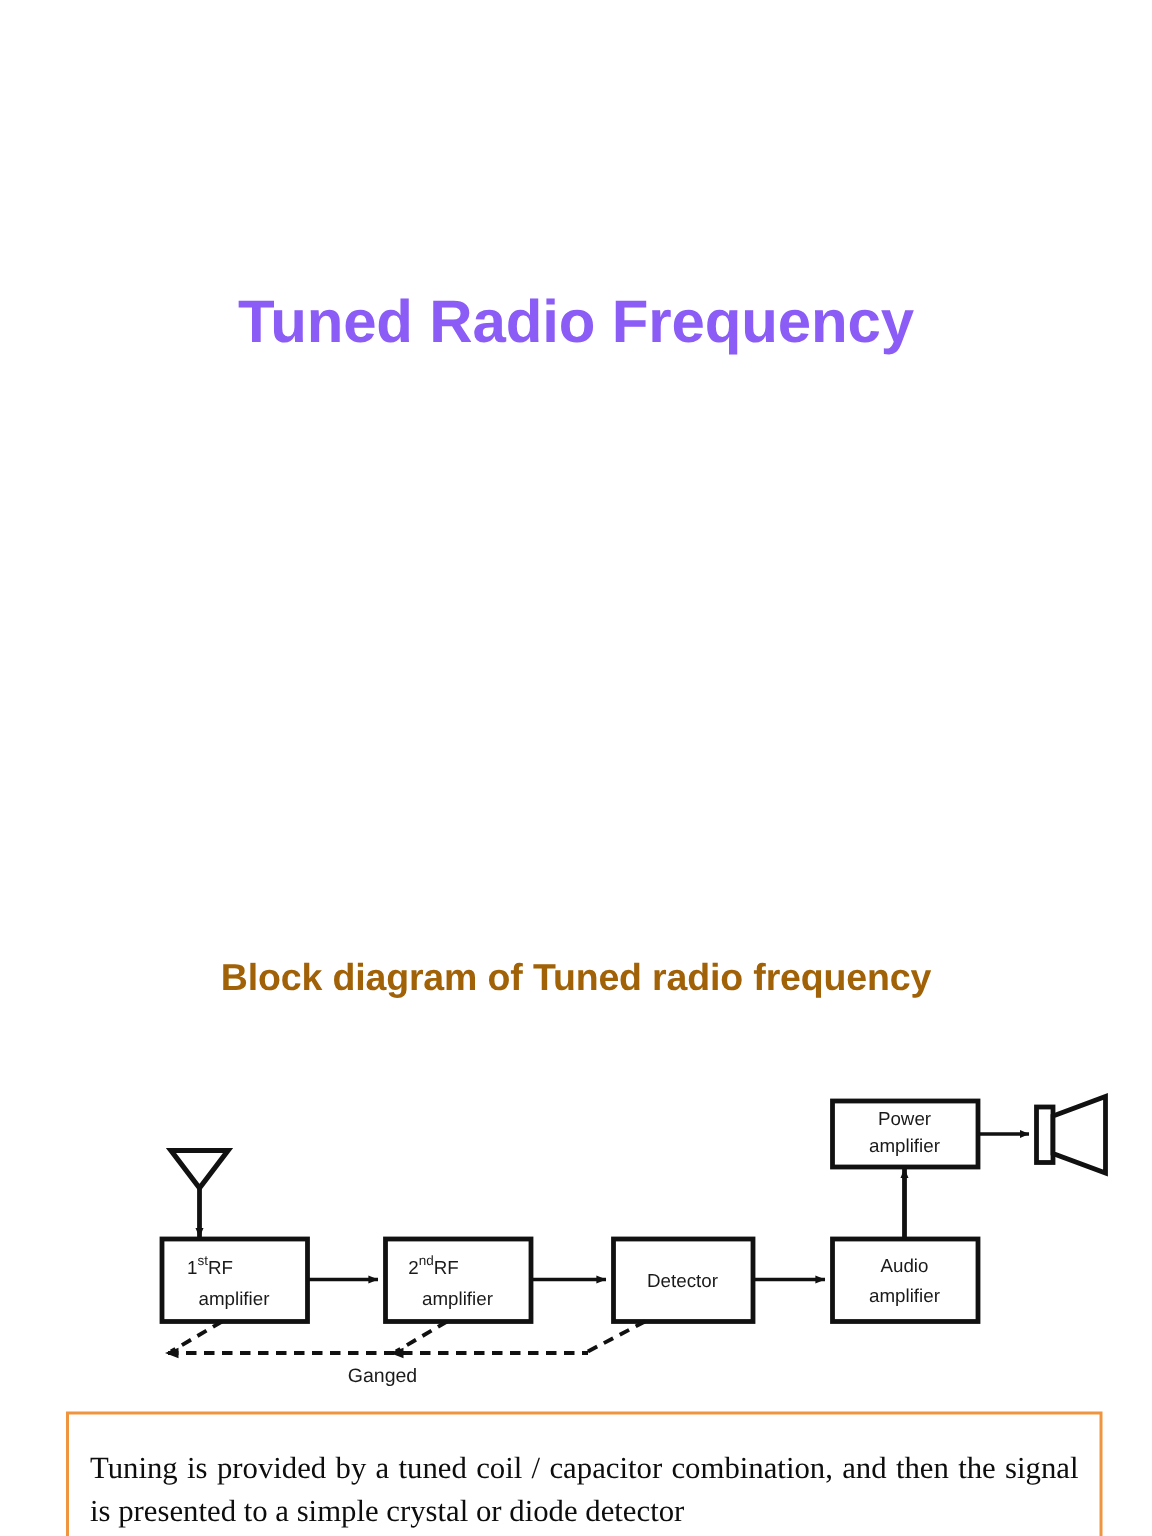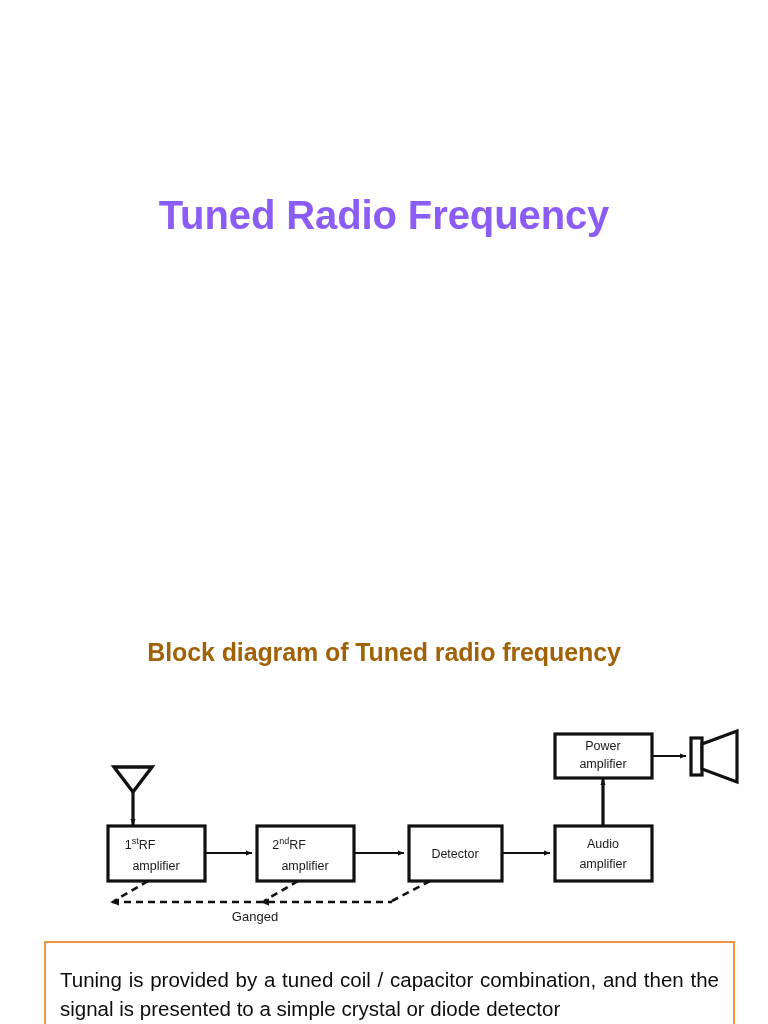--- a/index.html
+++ b/index.html
@@ -95,21 +95,21 @@
     background: #ffffff;
     box-sizing: border-box;
     padding: 22px 14px 0 14px;
   }
   .callout-text {
     color: #0d0d0d;
     font-size: 20.5px;
     line-height: 1.42;
     text-align: justify;
     text-justify: inter-word;
-    font-family: Liberation Sans, sans-serif;
+    font-family: Liberation Serif, serif;
   }
 </style>
 </head>
 <body>
 
 <div class="slide">
 
   <div class="main-title">
     <span class="t-line">Tuned Radio Frequency</span>
   </div>

